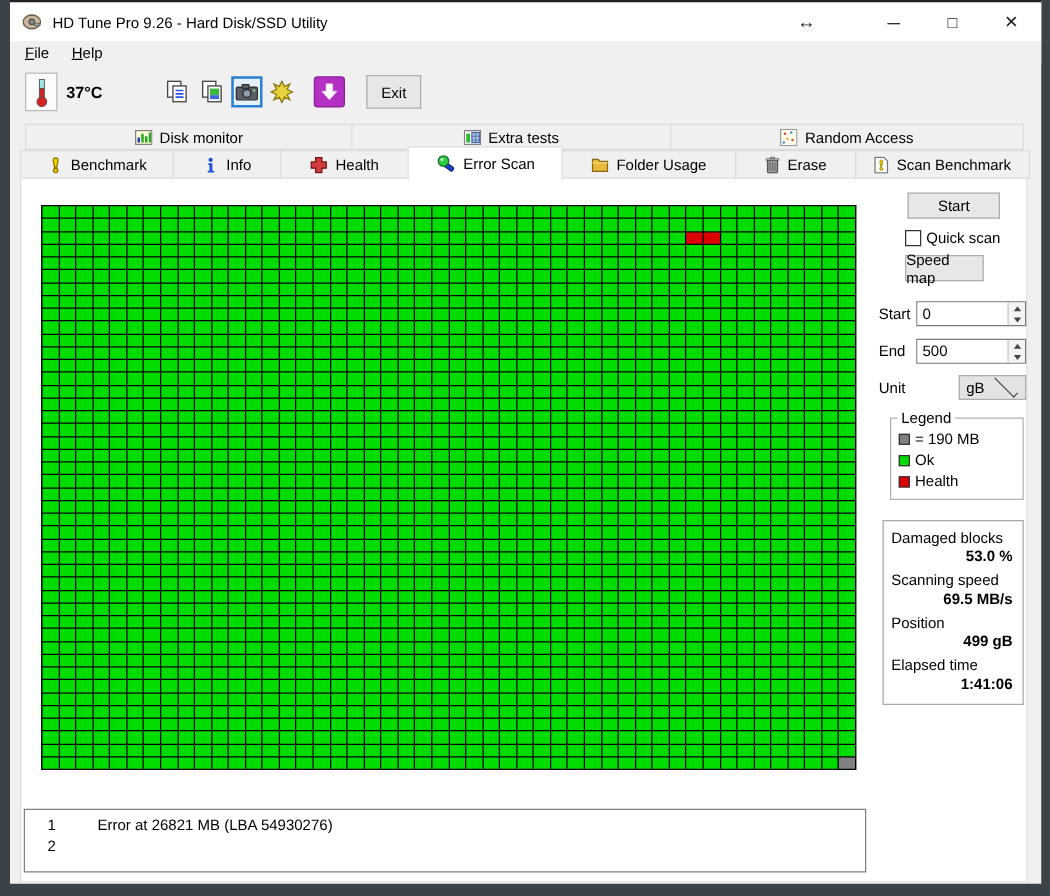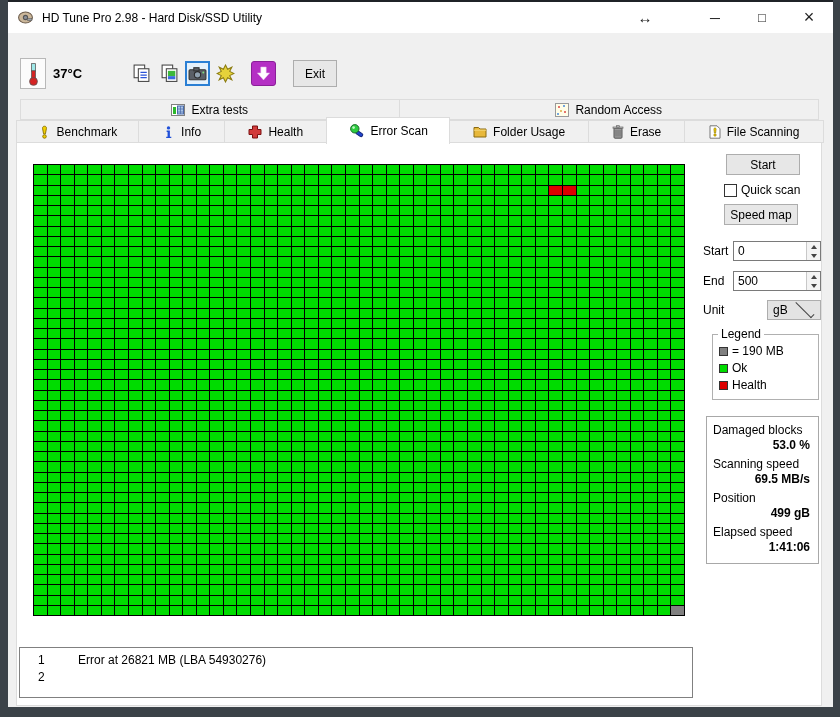--- a/index.html
+++ b/index.html
@@ -68,21 +68,21 @@
                display:grid; grid-template-columns:repeat(48,1fr); grid-template-rows:repeat(44,1fr);
                gap:1px; background:#000; border:1px solid #000; }
 
   
   .rpanel { position:absolute; left:686px; top:11px; width:118px; font-size:12px; }
   .btn { background:#e7e7e7; border:1px solid #adadad; font-size:12px;
          display:flex; align-items:center; justify-content:center; }
   .start-btn { margin-left:23px; width:74px; height:21px; }
   .quick-row { margin-left:21px; margin-top:8px; display:flex; align-items:center; gap:4px; height:14px; }
   .checkbox { width:13px; height:13px; background:#fff; border:1px solid #333; flex:0 0 auto; }
-  .speedmap-btn { margin-left:21px; margin-top:7px; width:74px; height:21px;text-align:right; }
+  .speedmap-btn { margin-left:21px; margin-top:7px; width:63px; height:21px; }
   .range-row { display:flex; align-items:center; margin-top:10px; height:20px; }
   .range-row.r1 { margin-top:16px; }
   .range-label { width:30px; font-size:12px; }
   .spinbox { display:flex; width:88px; height:20px; border:1px solid #7a7a7a; background:#fff; }
   .spinbox input { border:none; outline:none; width:100%; font-size:12px; padding-left:4px;
                    font-family:"Liberation Sans",sans-serif; }
   .spin { width:16px; border-left:1px solid #c8c8c8; display:flex; flex-direction:column; background:#f4f4f4; }
   .spin > div { flex:1; display:flex; align-items:center; justify-content:center; }
   .tri-up { width:0; height:0; border-left:3px solid transparent; border-right:3px solid transparent;
             border-bottom:4px solid #444; }
@@ -115,29 +115,33 @@
 <body>
 
 <div class="window">
 
   <div class="titlebar">
     <svg class="app-icon" viewBox="0 0 16 16">
       <ellipse cx="8" cy="8" rx="6.5" ry="5.2" fill="#cbb79a" stroke="#6a5a4a"></ellipse>
       <circle cx="8" cy="8" r="2" fill="#8a8f98" stroke="#555"></circle>
       <rect x="10" y="9" width="4" height="2" fill="#9aa0a6" stroke="#555" stroke-width="0.5"></rect>
     </svg>
-    <span class="title-text">HD Tune Pro 2.98 - Hard Disk/SSD Utility</span>
+    <span class="title-text">HD Tune Pro 9.26 - Hard Disk/SSD Utility</span>
     <div class="win-controls">
       <div class="wc resize">↔</div>
       <div class="wc minimize">─</div>
       <div class="wc maximize">□</div>
       <div class="wc close">×</div>
     </div>
   </div>
 
+  <div class="menubar">
+    <span class="menu-item">File</span>
+    <span class="menu-item">Help</span>
+  </div>
 
   <div class="toolbar">
     <div class="temp-btn">
       <svg width="11" height="24" viewBox="0 0 10 22">
         <rect x="3.2" y="1.5" width="3.6" height="7" fill="#9fe8e8" stroke="#555" stroke-width="0.7"></rect>
         <rect x="3.2" y="8" width="3.6" height="7.5" fill="#d42222" stroke="#555" stroke-width="0.7"></rect>
         <circle cx="5" cy="17.8" r="3.6" fill="#d42222" stroke="#555" stroke-width="0.7"></circle>
       </svg>
     </div>
     <span class="temp-text">37°C</span>
@@ -172,20 +176,32 @@
     </div>
     <div class="tb-btn purple">
       <svg width="15" height="15" viewBox="0 0 14 14">
         <path d="M4.5 1 h5 v5.5 h3.2 L7 13 L1.3 6.5 h3.2 Z" fill="#fff" stroke="#e8c0ef" stroke-width="0.5"></path>
       </svg>
     </div>
     <div class="exit-btn">Exit</div>
   </div>
 
   <div class="tabrow tabrow1">
+    <div class="tab" style="flex:208">
+      <span class="ticon">
+        <svg width="14" height="14" viewBox="0 0 14 14">
+          <rect x="0.5" y="1.5" width="13" height="11" fill="#ffffd8" stroke="#808080"></rect>
+          <rect x="2" y="7" width="2" height="4" fill="#2236cc"></rect>
+          <rect x="5" y="4" width="2" height="7" fill="#22aa22"></rect>
+          <rect x="8" y="6" width="2" height="5" fill="#22aa22"></rect>
+          <rect x="11" y="3" width="1.8" height="8" fill="#22aa22"></rect>
+        </svg>
+        </span>
+      <span>Disk monitor</span>
+    </div>
     <div class="tab" style="flex:203">
       <span class="ticon">
         <svg width="14" height="14" viewBox="0 0 14 14">
           <rect x="0.5" y="1.5" width="13" height="11" fill="#fff" stroke="#808080"></rect>
           <rect x="2" y="4" width="3" height="7" fill="#2cb82c"></rect>
           <rect x="6.5" y="3" width="6" height="8" fill="#aac4e8" stroke="#4a6aa8"></rect>
           <path d="M6.5 6 h6 M6.5 9 h6 M9.5 3 v8" stroke="#4a6aa8" stroke-width="0.7"></path>
         </svg>
         </span>
       <span>Extra tests</span>
@@ -263,21 +279,21 @@
       <span>Erase</span>
     </div>
     <div class="tab" style="flex:139">
       <span class="ticon">
         <svg width="12" height="14" viewBox="0 0 12 14">
           <path d="M1 0.8 h7 l3 3 v9.4 H1 Z" fill="#fff" stroke="#777"></path>
           <path d="M6 3 C5.1 3 4.8 3.7 4.9 4.3 L5.4 8 H6.6 L7.1 4.3 C7.2 3.7 6.9 3 6 3 Z" fill="#f2d000" stroke="#8a7000" stroke-width="0.6"></path>
           <circle cx="6" cy="10" r="1.2" fill="#f2d000" stroke="#8a7000" stroke-width="0.6"></circle>
         </svg>
         </span>
-      <span>File Scanning</span>
+      <span>Scan Benchmark</span>
     </div>
   </div>
 
   <div class="page">
 
     <div class="scan-grid" style="background: rgb(0, 0, 0);">
         <div style="background: rgb(0, 220, 0);"></div>
         <div style="background: rgb(0, 220, 0);"></div>
         <div style="background: rgb(0, 220, 0);"></div>
         <div style="background: rgb(0, 220, 0);"></div>
@@ -2455,21 +2471,21 @@
         </div>
       </div>
 
       <div class="statusbox">
         <div class="stat-label">Damaged blocks</div>
         <div class="stat-value">53.0 %</div>
         <div class="stat-label">Scanning speed</div>
         <div class="stat-value">69.5 MB/s</div>
         <div class="stat-label">Position</div>
         <div class="stat-value">499 gB</div>
-        <div class="stat-label">Elapsed speed</div>
+        <div class="stat-label">Elapsed time</div>
         <div class="stat-value">1:41:06</div>
       </div>
     </div>
 
     <div class="error-box">
         <div class="err-row">
           <span class="err-num">1</span>
           <span>Error at 26821 MB (LBA 54930276)</span>
         </div>
         <div class="err-row">

